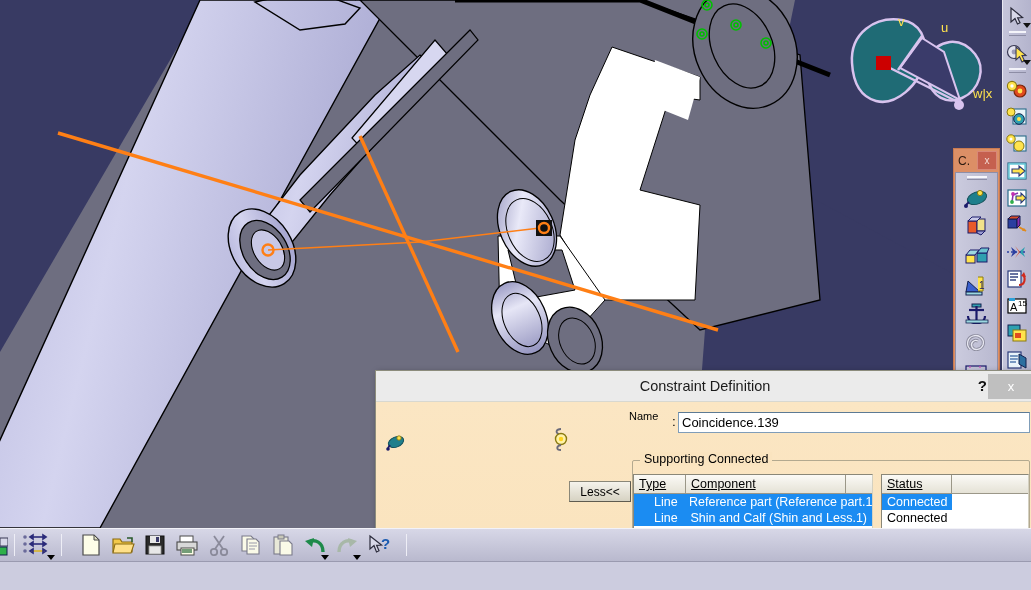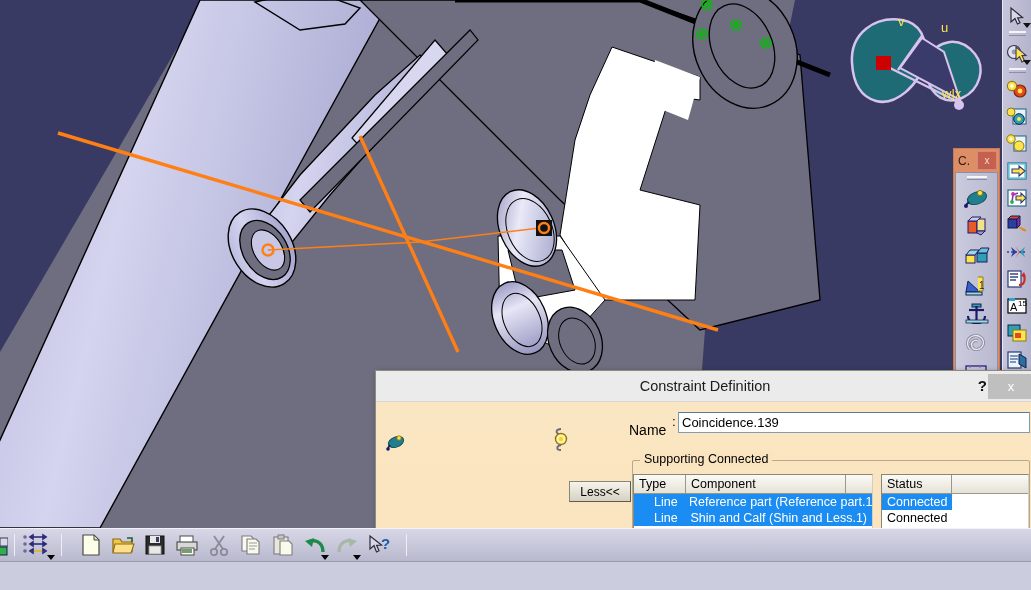--- a/index.html
+++ b/index.html
@@ -198,22 +198,22 @@
     pointer-events: none;
   }
   .ctype-text {
     position: absolute; left: 10px; top: 12px;
     font-size: 13px; color: #000;
   }
   .ctype-icon { position: absolute; left: 10px; top: 32px; }
   .ctype-icon2 { position: absolute; left: 175px; top: 24px; }
 
   .name-label {
-    position: absolute; left: 253px; top: 20px;
-    font-size: 14px; color: #000;
+    position: absolute; left: 253px; top: 8px;
+    font-size: 11px; color: #000;
   }
   .name-colon {
     position: absolute; left: 296px; top: 12px;
     font-size: 13.5px; color: #000;
   }
   #name-input {
     position: absolute; left: 302px; top: 10px;
     width: 352px; height: 21px;
     background: #ffffff;
     border: 1px solid #7f9db9;
@@ -264,20 +264,21 @@
     display: flex; height: 19px;
     background: #f0eee5;
     border-bottom: 1px solid #9b9788;
   }
   .th {
     font-size: 12.5px; color: #000;
     padding: 1px 5px;
     border-right: 1px solid #9b9788;
     display: flex; align-items: center;
     background: linear-gradient(#fbfaf6,#e5e2d6);
+    text-decoration: underline;
   }
   .th.c-type { width: 52px; }
   .th.c-comp { width: 160px; }
   .th.c-pad  { flex: 1; border-right: none; }
   .tbl-row { display: flex; height: 16px; }
   .tbl-row.sel .td { background: #1b8cf2; color: #fff; }
   .td {
     font-size: 12.5px; color: #000;
     padding: 0 5px;
     display: flex; align-items: center;
@@ -437,21 +438,21 @@
         <path d="M12,55 C10,25 35,8 62,12 C80,15 88,30 84,52 C80,78 55,98 36,93 C18,88 13,72 12,55 Z" fill="#1f6b75" stroke="#d8c3ee" stroke-width="2.5"></path>
         <path d="M84,52 C100,30 120,28 135,46 C146,60 140,82 122,90 C106,97 92,88 88,72 Z" fill="#1f6b75" stroke="#d8c3ee" stroke-width="2.5"></path>
         <path d="M82,30 L60,60 L120,92 L104,44 Z" fill="#3a3b6a" stroke="#d8c3ee" stroke-width="2"></path>
         <line x1="42" y1="56" x2="118" y2="94" stroke="#d8c3ee" stroke-width="2.5"></line>
         <line x1="82" y1="28" x2="58" y2="62" stroke="#d8c3ee" stroke-width="2.5"></line>
         <rect x="36" y="48" width="15" height="14" fill="#cc0000"></rect>
         <circle cx="119" cy="97" r="5" fill="#d8c3ee"></circle>
       </svg>
       <span class="compass-label" style="left:58px;top:6px;">v</span>
       <span class="compass-label" style="left:101px;top:12px;">u</span>
-      <span class="compass-label" style="left:102px;top:78px;">w|x</span>
+      <span class="compass-label" style="left:133px;top:78px;">w|x</span>
     </div>
 
     <div id="float-toolbar">
       <div id="float-tb-title">
         <span id="float-tb-name">C.</span>
         <div id="float-tb-close">
             <span>x</span>
           </div>
       </div>
       <div id="float-tb-body">

